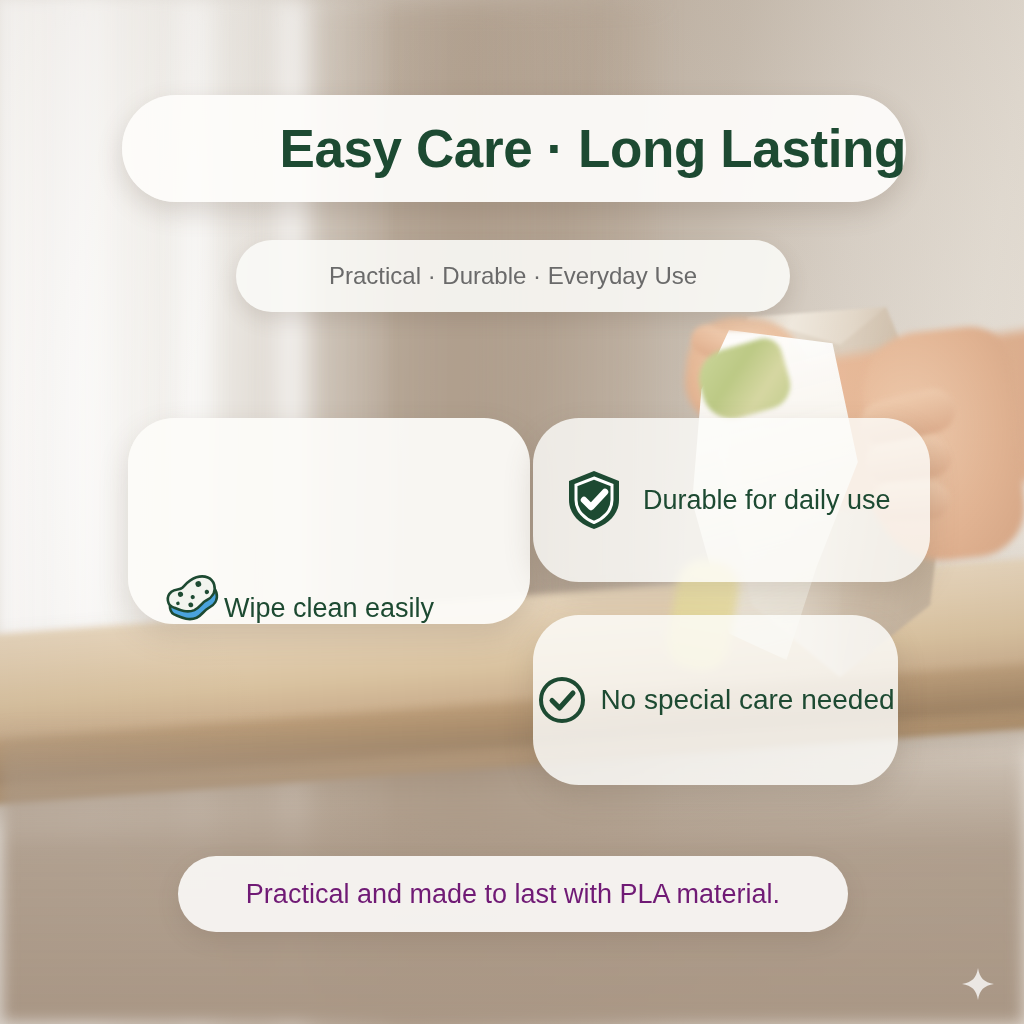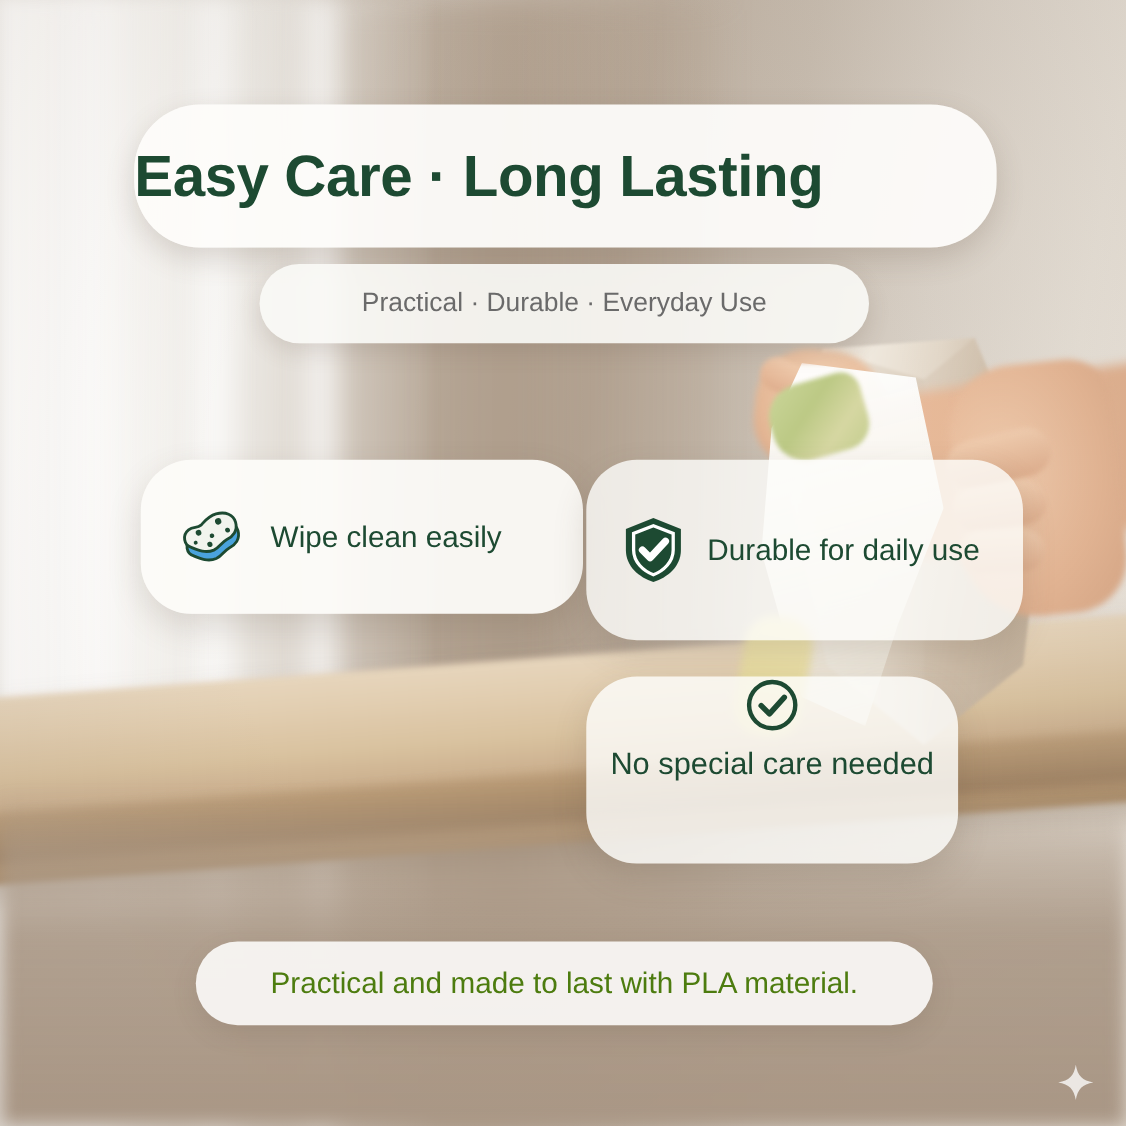--- a/index.html
+++ b/index.html
@@ -147,25 +147,25 @@
   .bg-soft {
     position:absolute; inset:0;
     background: radial-gradient(ellipse at 50% 45%, rgba(255,255,255,0) 45%, rgba(160,144,128,.18) 100%);
   }
 
   
   .overlay { position:absolute; inset:0; }
 
   .pill-title {
     position:absolute;
-    left:122px; top:95px; width:784px; height:130px;
+    left:122px; top:95px; width:784px; height:107px;
     background: rgba(253,252,250,.94);
     border-radius: 60px;
     box-shadow: 0 10px 26px rgba(98,82,66,.20);
-    display:flex; align-items:center; justify-content:flex-start;
+    display:flex; align-items:center; justify-content:flex-end;
   }
   .pill-title .txt {
     font-size: 53px;
     font-weight: 700;
     color: #1d4a32;
     letter-spacing: -0.4px;
     white-space: nowrap;
   }
 
   .pill-sub {
@@ -191,55 +191,56 @@
   }
   .card .label {
     font-size: 27px;
     color: #1d4a32;
     white-space: nowrap;
   }
   .card .ico { flex: 0 0 auto; display:flex; align-items:center; justify-content:center; }
 
   
   #card-wipe {
-    left:128px; top:418px; width:368px; height:140px;
+    left:128px; top:418px; width:368px; height:206px;
     background: rgba(252,251,248,.95);
-    padding-left: 34px; gap: 22px;
+    padding-left: 34px;  align-items: flex-end;
   }
   #card-durable {
     left:533px; top:418px; width:365px; height:164px;
     background: rgba(253,252,250,.80);
     padding-left: 32px; gap: 20px;
   }
   
   #card-shape {
     left:128px; top:618px; width:368px; height:160px;
     background: rgba(252,251,248,.94);
     padding-left: 34px; gap: 24px;
   }
   #card-nocare {
-    left:533px; top:615px; width:338px; height:170px;
+    left:533px; top:615px; width:365px; height:170px;
     background: rgba(253,252,250,.82);
-    flex-direction: column;
+    flex-direction: row;
+    justify-content: center;
     gap: 12px;
     padding-left: 0;
   }
   #card-nocare .label { font-size: 28px; }
 
   .pill-footer {
     position:absolute;
     left:178px; top:856px; width:670px; height:76px;
     background: rgba(250,249,246,.92);
     border-radius: 40px;
     box-shadow: 0 8px 22px rgba(98,82,66,.16);
     display:flex; align-items:center; justify-content:center;
   }
   .pill-footer .txt {
     font-size: 27px;
-    color: #4d7c0f;
+    color: #701a75;
     white-space: nowrap;
   }
 
   .sparkle {
     position:absolute; right:28px; bottom:22px;
     width:36px; height:36px;
     opacity:.85;
   }
 </style>
 </head>

